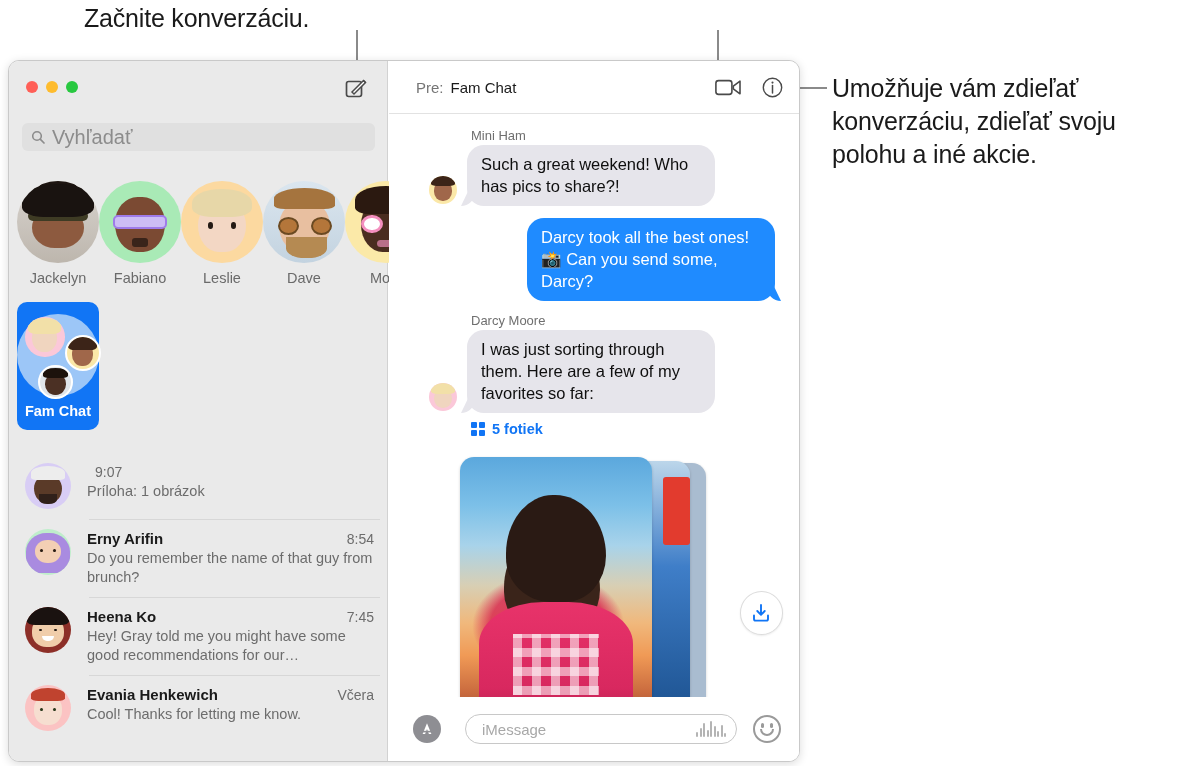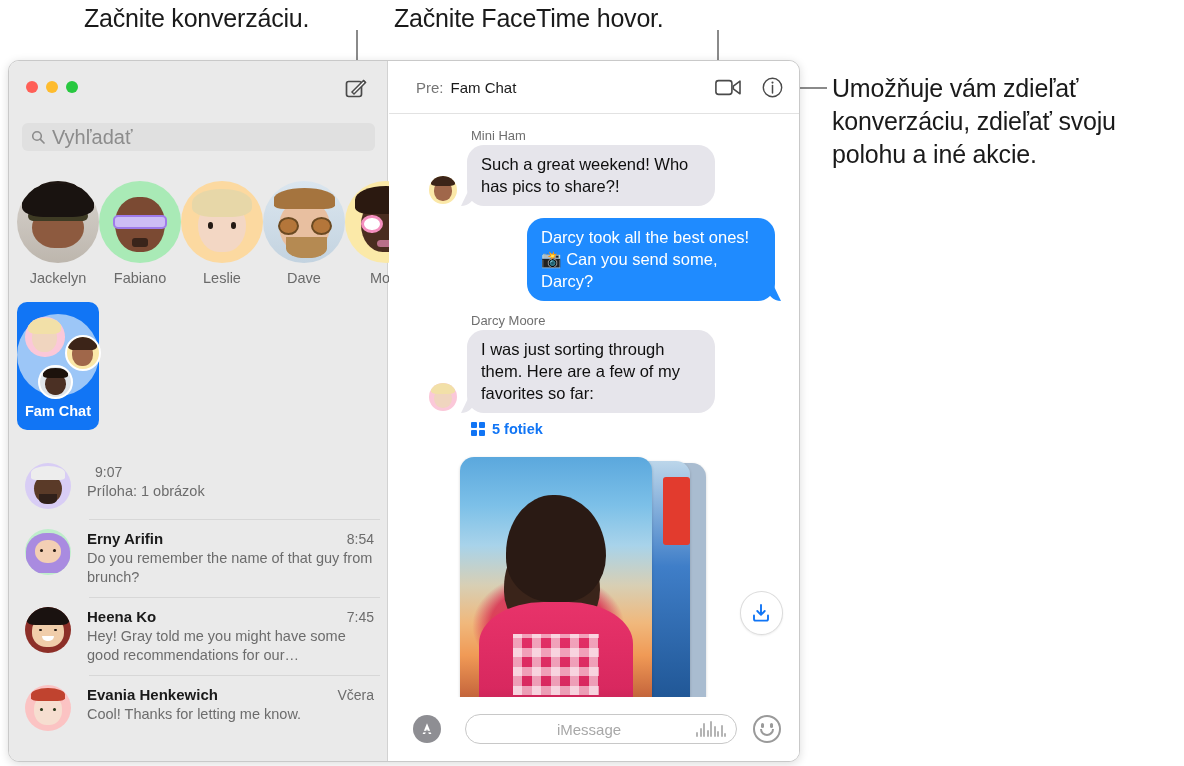--- a/index.html
+++ b/index.html
@@ -278,21 +278,21 @@
   #message-field {
     flex: 1;
     height: 30px;
     margin: 0 16px 0 24px;
     border: 1px solid #c8c8c8;
     border-radius: 15px;
     display: flex; align-items: center;
     padding: 0 10px 0 16px;
     cursor: text;
   }
-  #message-field .ph { flex: 1; color: #a8a8a8; font-size: 15px; text-align: center; }
+  #message-field .ph { flex: 1; color: #a8a8a8; font-size: 15px; }
   #audio-button { display: flex; align-items: flex-end; gap: 1.5px; height: 16px; cursor: pointer; }
   #audio-button i { width: 2px; background: #b4b4b4; border-radius: 1px; display: block; }
   #emoji-button {
     width: 28px; height: 28px; border-radius: 50%;
     border: 2px solid #9a9a9a;
     flex: 0 0 28px;
     position: relative; cursor: pointer;
   }
   #emoji-button .eye {
     position: absolute; width: 3px; height: 5px; background: #9a9a9a;
@@ -314,21 +314,20 @@
   .face { position: absolute; inset: 0; }
 </style>
 </head>
 <body>
 
 <div id="stage">
 
   <div class="callout-text" style="left:84px; top:2px;">Začnite konverzáciu.</div>
   <div class="callout-line cl-v" style="left:356px; top:30px; height:44px;"></div>
 
-  <div class="callout-text" style="left:394px; top:2px;">Začnite FaceTime hovor.</div>
   <div class="callout-line cl-v" style="left:717px; top:30px; height:48px;"></div>
 
   <div class="callout-text" style="left:832px; top:72px; width:344px;">Umožňuje vám zdieľať konverzáciu, zdieľať svoju polohu a iné akcie.</div>
   <div class="callout-line cl-h" style="left:775px; top:87px; width:52px;"></div>
 
   <div id="window">
 
     <div id="sidebar">
 
       <div id="sidebar-toolbar">

